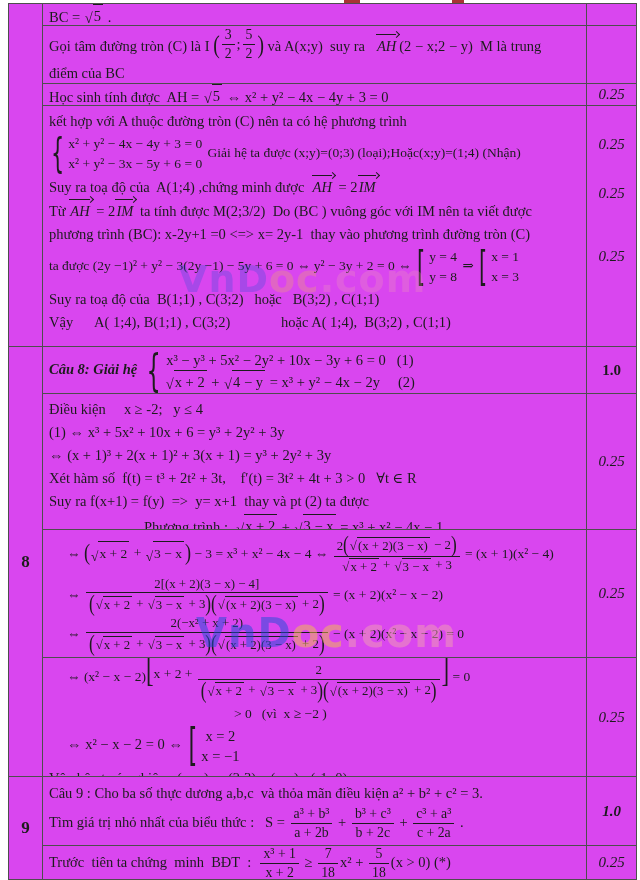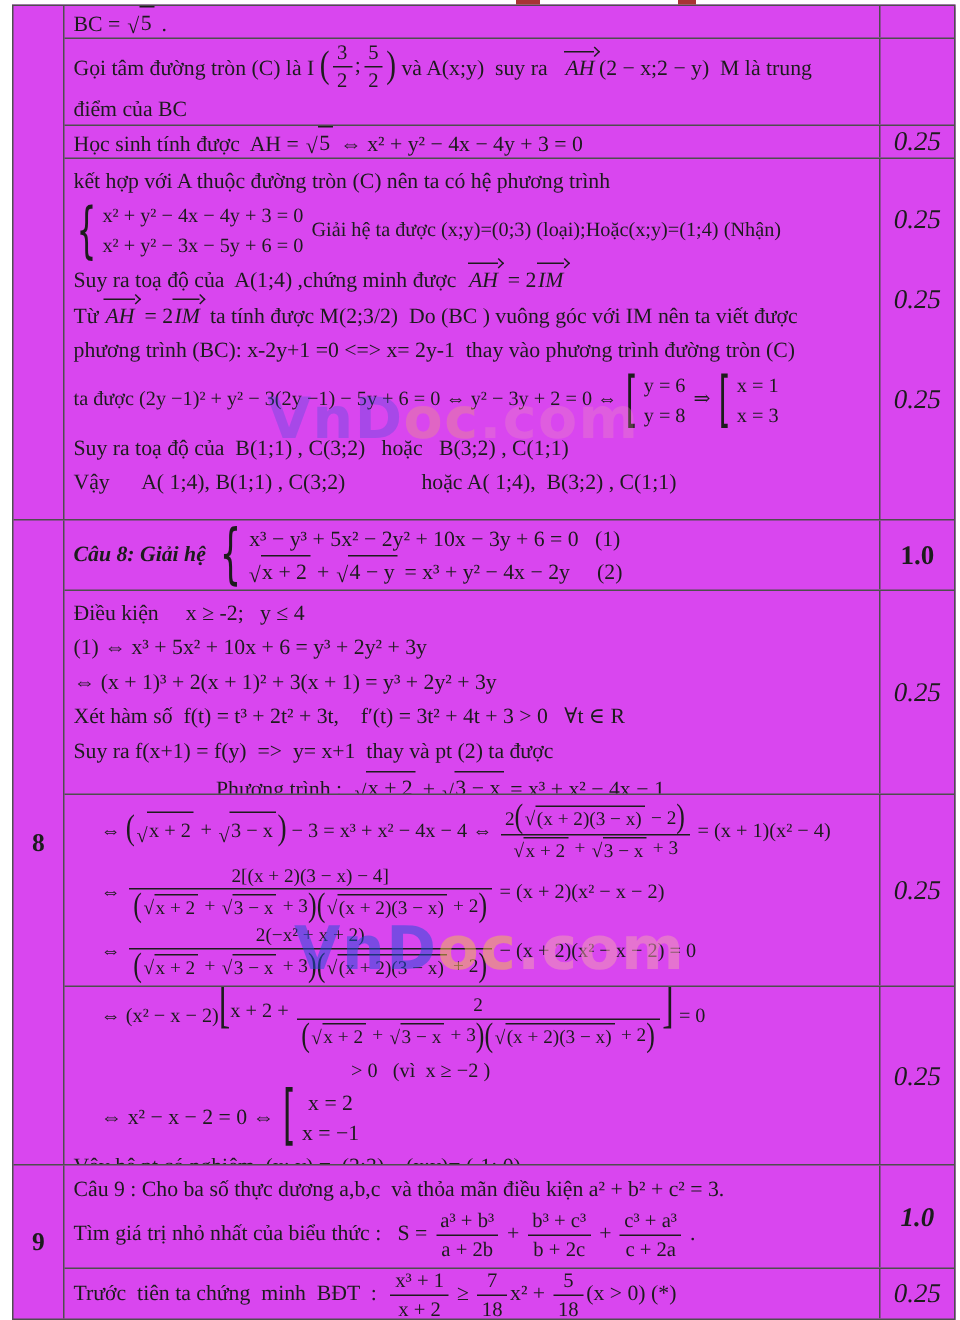--- a/index.html
+++ b/index.html
@@ -13,21 +13,21 @@
   .rows{flex:1;display:flex;flex-direction:column;min-width:0;}
   .trow{display:flex;border-bottom:1px solid #4e4e4e;overflow:hidden;}
   .trow:last-child{border-bottom:none;}
   .cellc{flex:1;min-width:0;padding:1px 4px 1px 6px;display:flex;flex-direction:column;justify-content:center;font-size:14.5px;overflow:hidden;}
   .cellc.top{justify-content:flex-start;padding-top:3px;}
   .cellp{width:50px;border-left:1px solid #4e4e4e;display:flex;flex-direction:column;align-items:center;justify-content:center;flex-shrink:0;}
   .cellp.spread{justify-content:flex-start;}
   .cellp.spread .pts:nth-child(1){margin-top:30px;}
   .cellp.spread .pts:nth-child(2){margin-top:32px;}
   .cellp.spread .pts:nth-child(3){margin-top:46px;}
-  .pts{font-style:italic;font-size:18px;}
+  .pts{font-style:italic;font-size:15px;}
   .pts.b{font-style:normal;font-weight:bold;}
   .pts.bi{font-style:italic;font-weight:bold;}
   .mline{white-space:pre-wrap;line-height:21px;padding-top:2px;}
   .sm{font-size:13.5px;}
   .ind1{margin-left:18px;}
   .ind2{margin-left:95px;}
   .ind3{margin-left:185px;}
   .bi{font-weight:bold;font-style:italic;text-align:right;}
   .frac{display:inline-flex;flex-direction:column;text-align:center;vertical-align:middle;font-size:0.95em;line-height:1.15;margin:0 2px;}
   .frac>.num{border-bottom:1px solid #1c1c1c;padding:0 3px 1px;}
@@ -93,21 +93,21 @@
           <span class="pts">0.25</span>
         </div>
       </div>
       <div class="trow" style="height:240px">
         <div class="cellc top">
           <div class="mline">kết hợp với A thuộc đường tròn (C) nên ta có hệ phương trình</div>
           <div class="mline sm"><span class="cases"><span class="stack"><span class="srow">x² + y² − 4x − 4y + 3 = 0</span><span class="srow">x² + y² − 3x − 5y + 6 = 0</span></span></span> Giải hệ ta được (x;y)=(0;3) (loại);Hoặc(x;y)=(1;4) (Nhận)</div>
           <div class="mline">Suy ra toạ độ của  A(1;4) ,chứng minh được  <span class="vec">AH</span> = 2<span class="vec">IM</span></div>
           <div class="mline">Từ <span class="vec">AH</span> = 2<span class="vec">IM</span> ta tính được M(2;3/2)  Do (BC ) vuông góc với IM nên ta viết được</div>
           <div class="mline">phương trình (BC): x-2y+1 =0 &lt;=&gt; x= 2y-1  thay vào phương trình đường tròn (C)</div>
-          <div class="mline sm">ta được (2y −1)² + y² − 3(2y −1) − 5y + 6 = 0 ⇔ y² − 3y + 2 = 0 ⇔ <span class="balt"><span class="stack"><span class="srow">y = 6</span><span class="srow">y = 8</span></span></span> ⇒ <span class="balt"><span class="stack"><span class="srow">x = 1</span><span class="srow">x = 3</span></span></span></div>
+          <div class="mline sm">ta được (2y −1)² + y² − 3(2y −1) − 5y + 6 = 0 ⇔ y² − 3y + 2 = 0 ⇔ <span class="balt"><span class="stack"><span class="srow">y = 4</span><span class="srow">y = 8</span></span></span> ⇒ <span class="balt"><span class="stack"><span class="srow">x = 1</span><span class="srow">x = 3</span></span></span></div>
           <div class="mline">Suy ra toạ độ của  B(1;1) , C(3;2)   hoặc   B(3;2) , C(1;1)</div>
           <div class="mline">Vậy      A( 1;4), B(1;1) , C(3;2)              hoặc A( 1;4),  B(3;2) , C(1;1)</div>
         </div>
         <div class="cellp spread">
           <span class="pts">0.25</span>
           <span class="pts">0.25</span>
           <span class="pts">0.25</span>
         </div>
       </div>
     </div>

